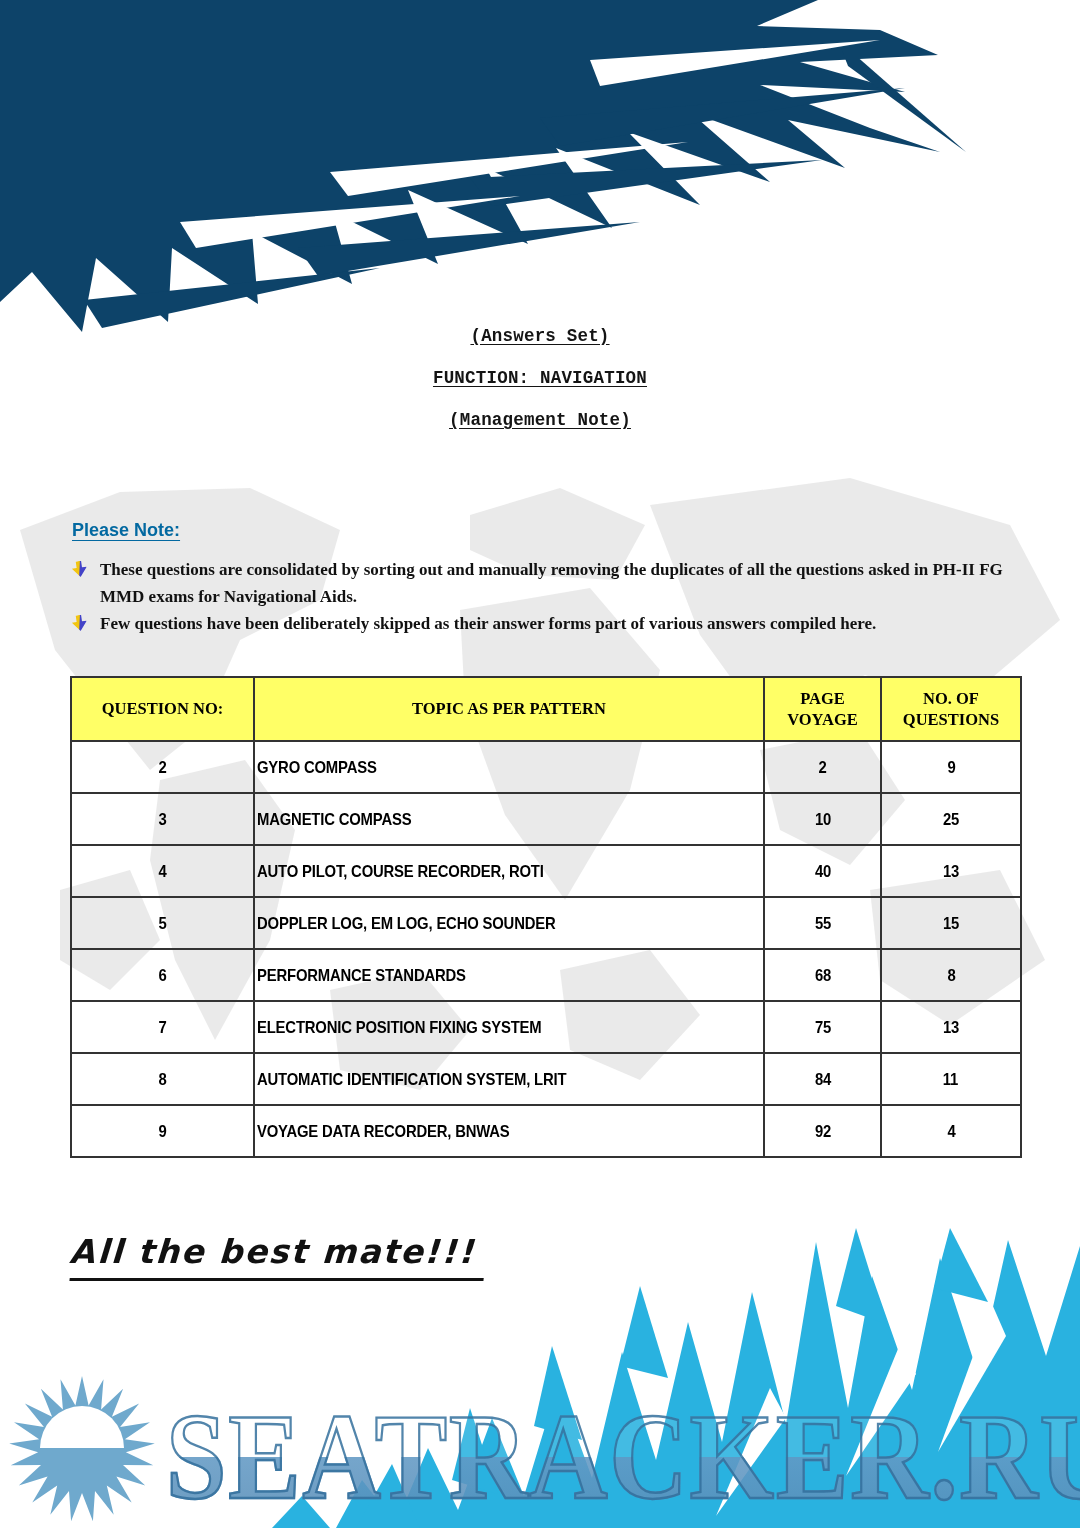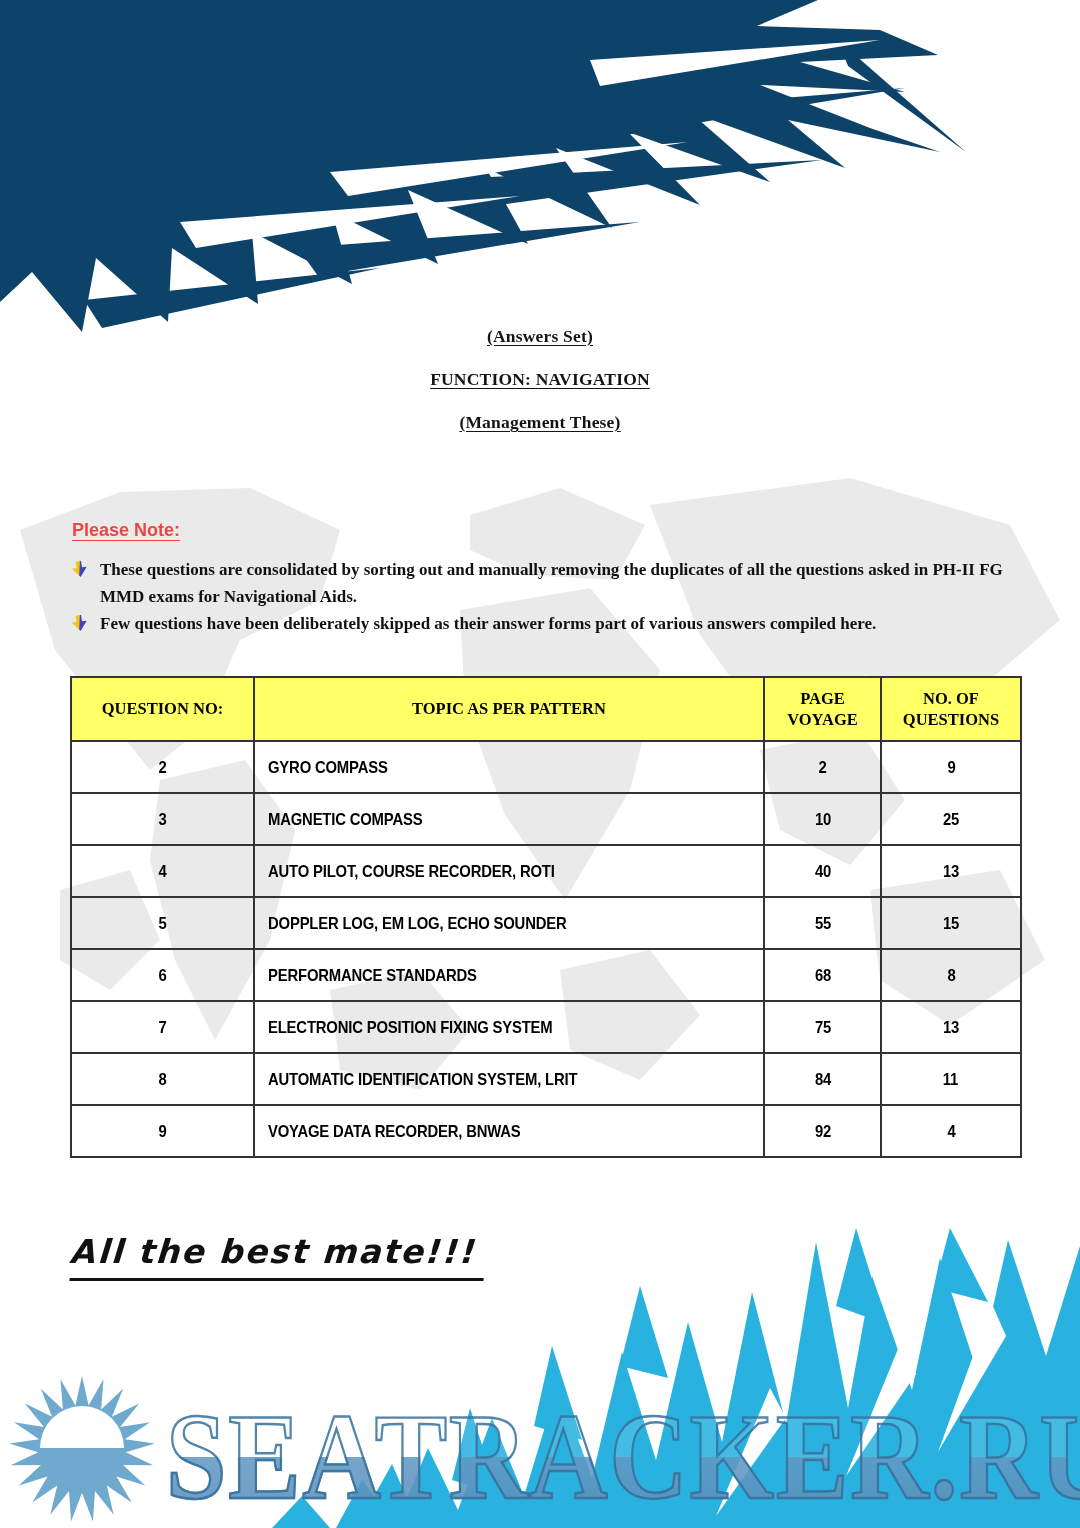--- a/index.html
+++ b/index.html
@@ -18,28 +18,28 @@
   .bottom-splash{position:absolute; top:1228px; left:0; z-index:1;}
   .sun-logo{position:absolute; left:6px; top:1374px; z-index:2;}
 
   .content{position:absolute; inset:0; z-index:3;}
 
   .headings{
     position:absolute; top:326px; left:0; width:100%;
     display:flex; flex-direction:column; align-items:center; gap:22px;
   }
   .doc-heading{
-    font-family:Liberation Serif, serif; font-weight:bold; font-size:17.5px;
+    font-family:Liberation Mono, monospace; font-weight:bold; font-size:17.5px;
     color:var(--ink); text-decoration:underline; text-underline-offset:3px;
     letter-spacing:.2px; text-align:center;
   }
   .note-title{
     position:absolute; left:72px; top:520px;
     font-family:"Liberation Sans", sans-serif; font-weight:bold; font-size:18px;
-    color:#ef4444; text-decoration:underline; text-underline-offset:4px;
+    color:#0369a1; text-decoration:underline; text-underline-offset:4px;
   }
   .bullets{position:absolute; left:72px; top:556px; width:952px;font-weight:bold;}
   .bullet-row{display:flex; align-items:flex-start;}
   .bullet-icon{
     flex:0 0 15px; height:16px; margin:5px 13px 0 0;
     background:linear-gradient(100deg,#f2c511 48%,#4343c8 52%);
     clip-path:polygon(32% 0,68% 0,68% 42%,100% 42%,50% 100%,0 42%,32% 42%);
     transform:rotate(-8deg);
   }
   .bullet-text{
@@ -55,21 +55,21 @@
   table.qtable col.c3{width:117px;} table.qtable col.c4{width:140px;}
   table.qtable th, table.qtable td{
     border:2px solid #333; vertical-align:middle; color:#000;
   }
   table.qtable th{
     background:var(--yellow); height:64px; text-align:center;
     font-family:"Liberation Serif", serif; font-weight:bold; font-size:16.5px; line-height:1.3;
   }
   table.qtable td{height:52px; background:transparent;}
   .cell-num{text-align:center;}
-  .cell-topic{text-align:left; padding-left:13px;border-radius:13px;}
+  .cell-topic{text-align:left; padding-left:2px;border-radius:13px;}
   td .cond{
     display:inline-block; font-family:"Liberation Sans", sans-serif; font-weight:bold;
     font-size:16.5px; letter-spacing:-.2px; transform:scaleX(.9);
   }
   .cell-topic .cond{transform-origin:left center;}
   .cell-num .cond{transform-origin:center center;}
 
   .mate-message{
     position:absolute; left:72px; top:1232px; z-index:3;
     font-family:"DejaVu Sans", sans-serif; font-style:italic; font-weight:600;
@@ -148,21 +148,21 @@
     <path d="M34,74 A42,42 0 0 1 118,74 L34,74 Z" fill="#ffffff"></path>
   </svg>
 
   <div class="watermark">SEATRACKER.RU</div>
 
   <div class="content">
 
     <div class="headings">
       <div class="doc-heading">(Answers Set)</div>
       <div class="doc-heading">FUNCTION: NAVIGATION</div>
-      <div class="doc-heading">(Management These)</div>
+      <div class="doc-heading">(Management Note)</div>
     </div>
 
     <div class="note-title">Please Note:</div>
 
     <div class="bullets">
       <div class="bullet-row">
         <span class="bullet-icon"></span>
         <span class="bullet-text">These questions are consolidated by sorting out and manually removing the duplicates of all the questions asked in PH-II FG MMD exams for Navigational Aids.</span>
       </div>
       <div class="bullet-row">

